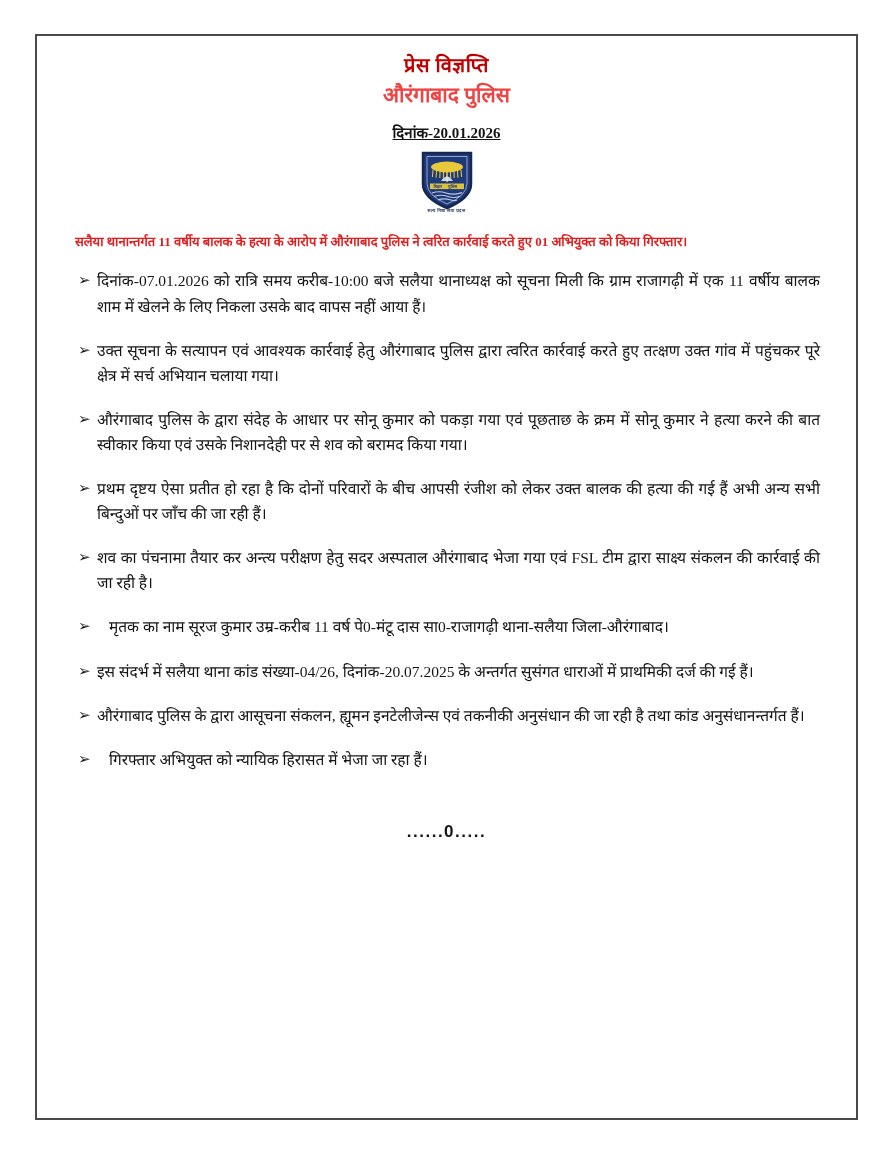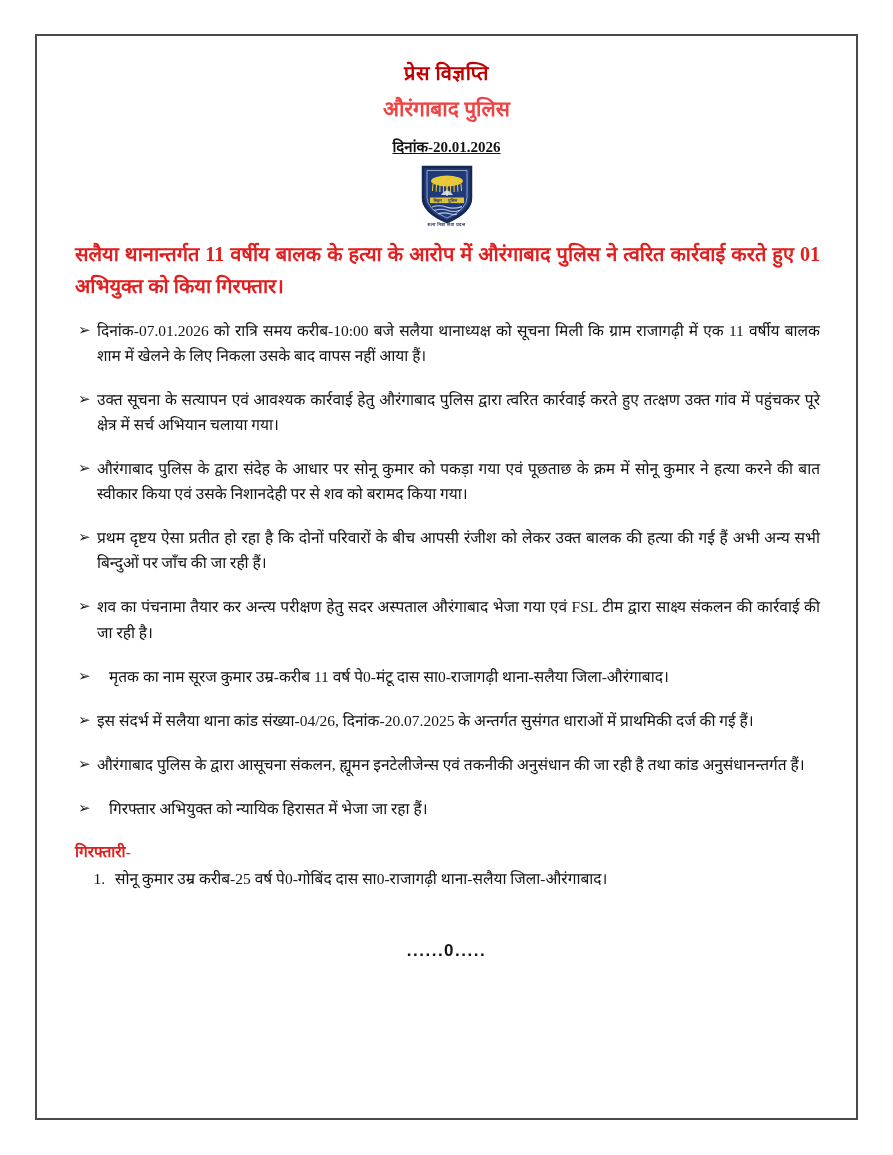--- a/index.html
+++ b/index.html
@@ -44,21 +44,21 @@
   }
 
   
   .hdr { text-align: center; }
   .hdr-title {
     color: #c00000;
     font-size: 20px;
     font-weight: bold;
     letter-spacing: 0.5px;
     line-height: 1.35;
-    margin: 8px;
+    margin: 0;
     text-align: center;
   }
   .hdr-sub {
     color: #ef4444;
     font-size: 21px;
     font-weight: bold;
     line-height: 1.35;
     margin: 2px 0 0 0;
   }
   .hdr-date {
@@ -86,26 +86,26 @@
     font-size: 4.5px;
     color: #37406b;
     font-weight: bold;
     letter-spacing: 0.4px;
     margin-top: -3px;
   }
 
   
   .headline {
     color: #e02020;
-    font-size: 20px;
+    font-size: 13px;
     font-weight: bold;
     line-height: 1.6;
     text-align: justify;
     text-justify: inter-word;
-    margin: 12px 0 0 0;
+    margin: 20px 0 0 0;
     padding: 0 2px 0 4px;
   }
 
   
   .bullets {
     margin: 16px 0 0 0;
     padding: 0;
     list-style: none;
   }
   .bullet-row {
@@ -272,27 +272,18 @@
           <span class="bullet-text">औरंगाबाद पुलिस के द्वारा आसूचना संकलन, ह्यूमन इनटेलीजेन्स एवं तकनीकी अनुसंधान की जा रही है तथा कांड अनुसंधानन्तर्गत हैं।</span>
         </div>
 
         <div class="bullet-row single">
           <span class="bullet-marker">➢</span>
           <span class="bullet-text">गिरफ्तार अभियुक्त को न्यायिक हिरासत में भेजा जा रहा हैं।</span>
         </div>
 
       </div>
 
-      <div>
-        <div class="arrest-head">गिरफ्तारी-</div>
-        <div class="arrest-list">
-          <div class="arrest-row">
-            <span class="arrest-num">1.</span>
-            <span class="arrest-text">सोनू कुमार उम्र करीब-25 वर्ष पे0-गोबिंद दास सा0-राजागढ़ी थाना-सलैया जिला-औरंगाबाद।</span>
-          </div>
-        </div>
-      </div>
 
       <div class="footer-mark">......0.....</div>
 
     </div>
   </div>
 </div>
 
 </body></html>

